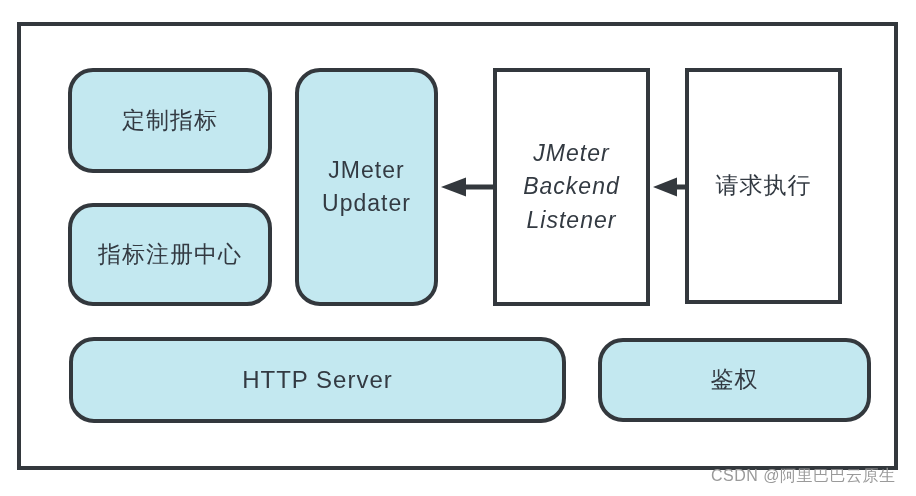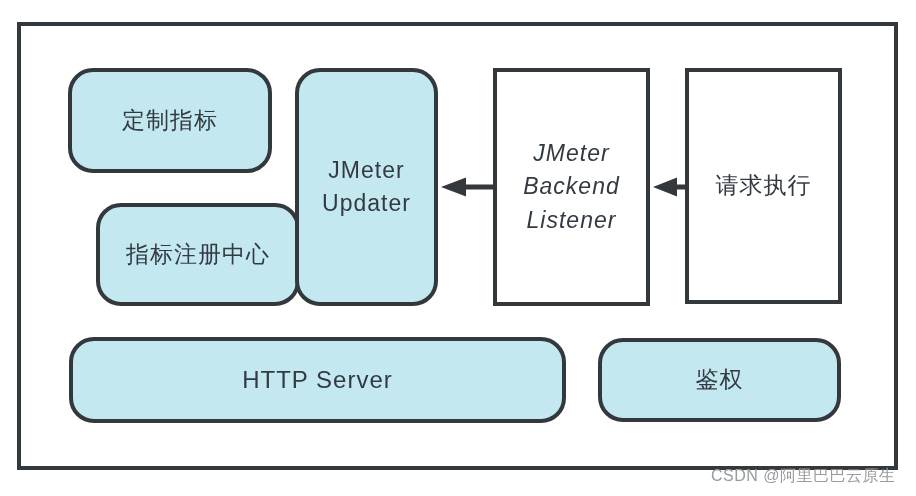--- a/index.html
+++ b/index.html
@@ -35,26 +35,26 @@
     text-align: center;
     color: #333a42;
     font-size: 23px;
     line-height: 1.45;
     letter-spacing: 1px;
   }
   .node.blue  { background: #c3e8f0; border-radius: 25px; }
   .node.white { background: #ffffff; }
 
   .node-custom-metrics   { left: 68px;  top: 68px;  width: 204px; height: 105px; }
-  .node-metric-registry  { left: 68px;  top: 203px; width: 204px; height: 103px; margin-left: 28px; }
+  .node-metric-registry  { left: 68px;  top: 203px; width: 204px; height: 103px; }
   .node-jmeter-updater   { left: 295px; top: 68px;  width: 143px; height: 238px; }
   .node-backend-listener { left: 493px; top: 68px;  width: 157px; height: 238px; font-style: italic; }
   .node-request-exec     { left: 685px; top: 68px;  width: 157px; height: 236px; }
   .node-http-server      { left: 69px;  top: 337px; width: 497px; height: 86px; font-size: 24px; justify-content: center; }
-  .node-auth             { left: 598px; top: 338px; width: 243px; height: 84px; }
+  .node-auth             { left: 598px; top: 338px; width: 273px; height: 84px; }
 
   .node-label {
     display: block;
     padding: 0 4px;
     word-break: keep-all;
   }
   .node-jmeter-updater .node-label { max-width: 120px; }
   .node-backend-listener .node-label { max-width: 130px; }
 
   .edge {

